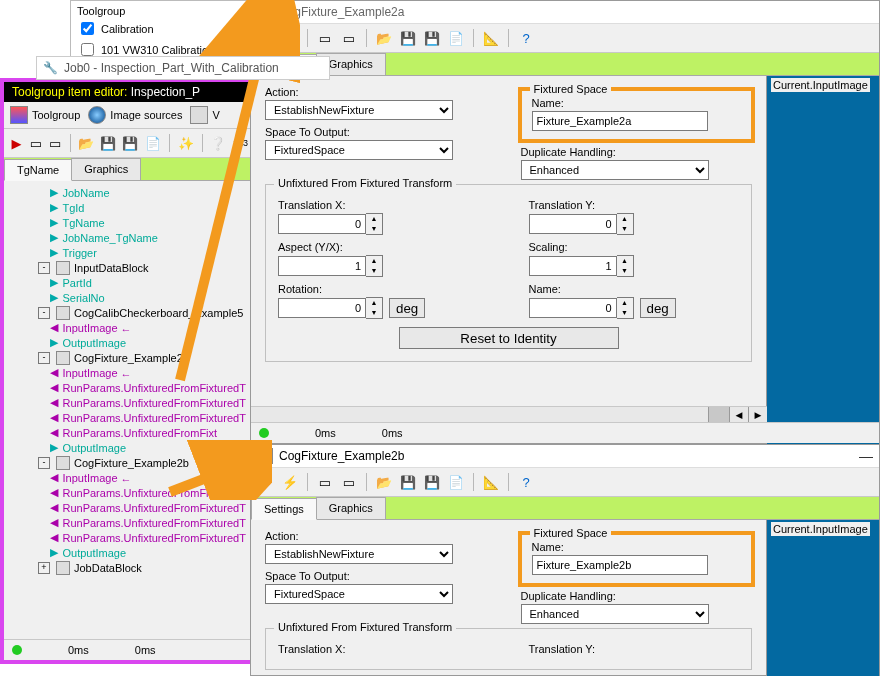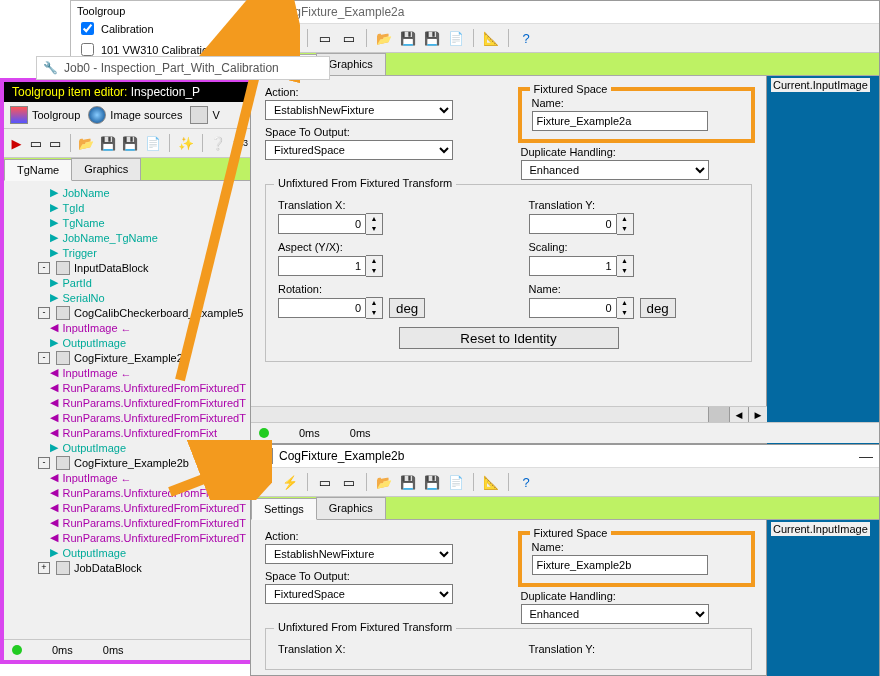--- a/index.html
+++ b/index.html
@@ -26,21 +26,21 @@
   .group{border:1px solid #c0c0c0;padding:8px 12px 12px 12px;margin-top:4px;position:relative}
   .group>.gt{position:absolute;top:-8px;left:8px;background:#f0f0f0;padding:0 4px}
   .numrow{display:flex;gap:40px;margin-top:6px}
   .numcol{flex:1}
   .spin{display:flex;align-items:center}
   .spin input{width:88px;text-align:right;padding-right:4px}
   .spin .updn{width:16px;height:20px;border:1px solid #7a7a7a;border-left:none;display:flex;flex-direction:column}
   .spin .updn span{flex:1;font-size:7px;text-align:center;line-height:9px}
   .degbtn{height:20px;border:1px solid #7a7a7a;background:#e8e8e8;padding:0 6px;margin-left:6px}
   .rb{display:block;margin:8px auto 0 auto;height:22px;width:220px;border:1px solid #7a7a7a;background:#e8e8e8}
-  .status{position:absolute;left:0;right:0;bottom:0;height:20px;border-top:1px solid #c8c8c8;display:flex;align-items:center;gap:30px;padding-left:8px;background:#f0f0f0}
+  .status{position:absolute;left:0;right:0;bottom:0;height:20px;border-top:1px solid #c8c8c8;display:flex;align-items:center;gap:46px;padding-left:8px;background:#f0f0f0}
   .dot{width:10px;height:10px;border-radius:50%;background:#2c2}
   .highlight{outline:4px solid #f39a1e;outline-offset:-1px}
   .sel{background:#cde6ff}
   
   .heditor{position:absolute;left:0;top:56px;width:250px;height:620px;border:4px solid #d946ef;background:#f0f0f0}
   .blackbar{background:#000;color:#ff0;padding:3px 8px;font-size:12px;white-space:nowrap;overflow:hidden}
   .blackbar .w{color:#fff}
   .mini-toolbar{display:flex;align-items:center;gap:8px;padding:4px 6px;border-bottom:1px solid #c8c8c8}
   .mt-btn{display:flex;align-items:center;gap:4px;font-size:11px}
   .mt-ico{width:16px;height:16px;border:1px solid #888;background:#ddd}

